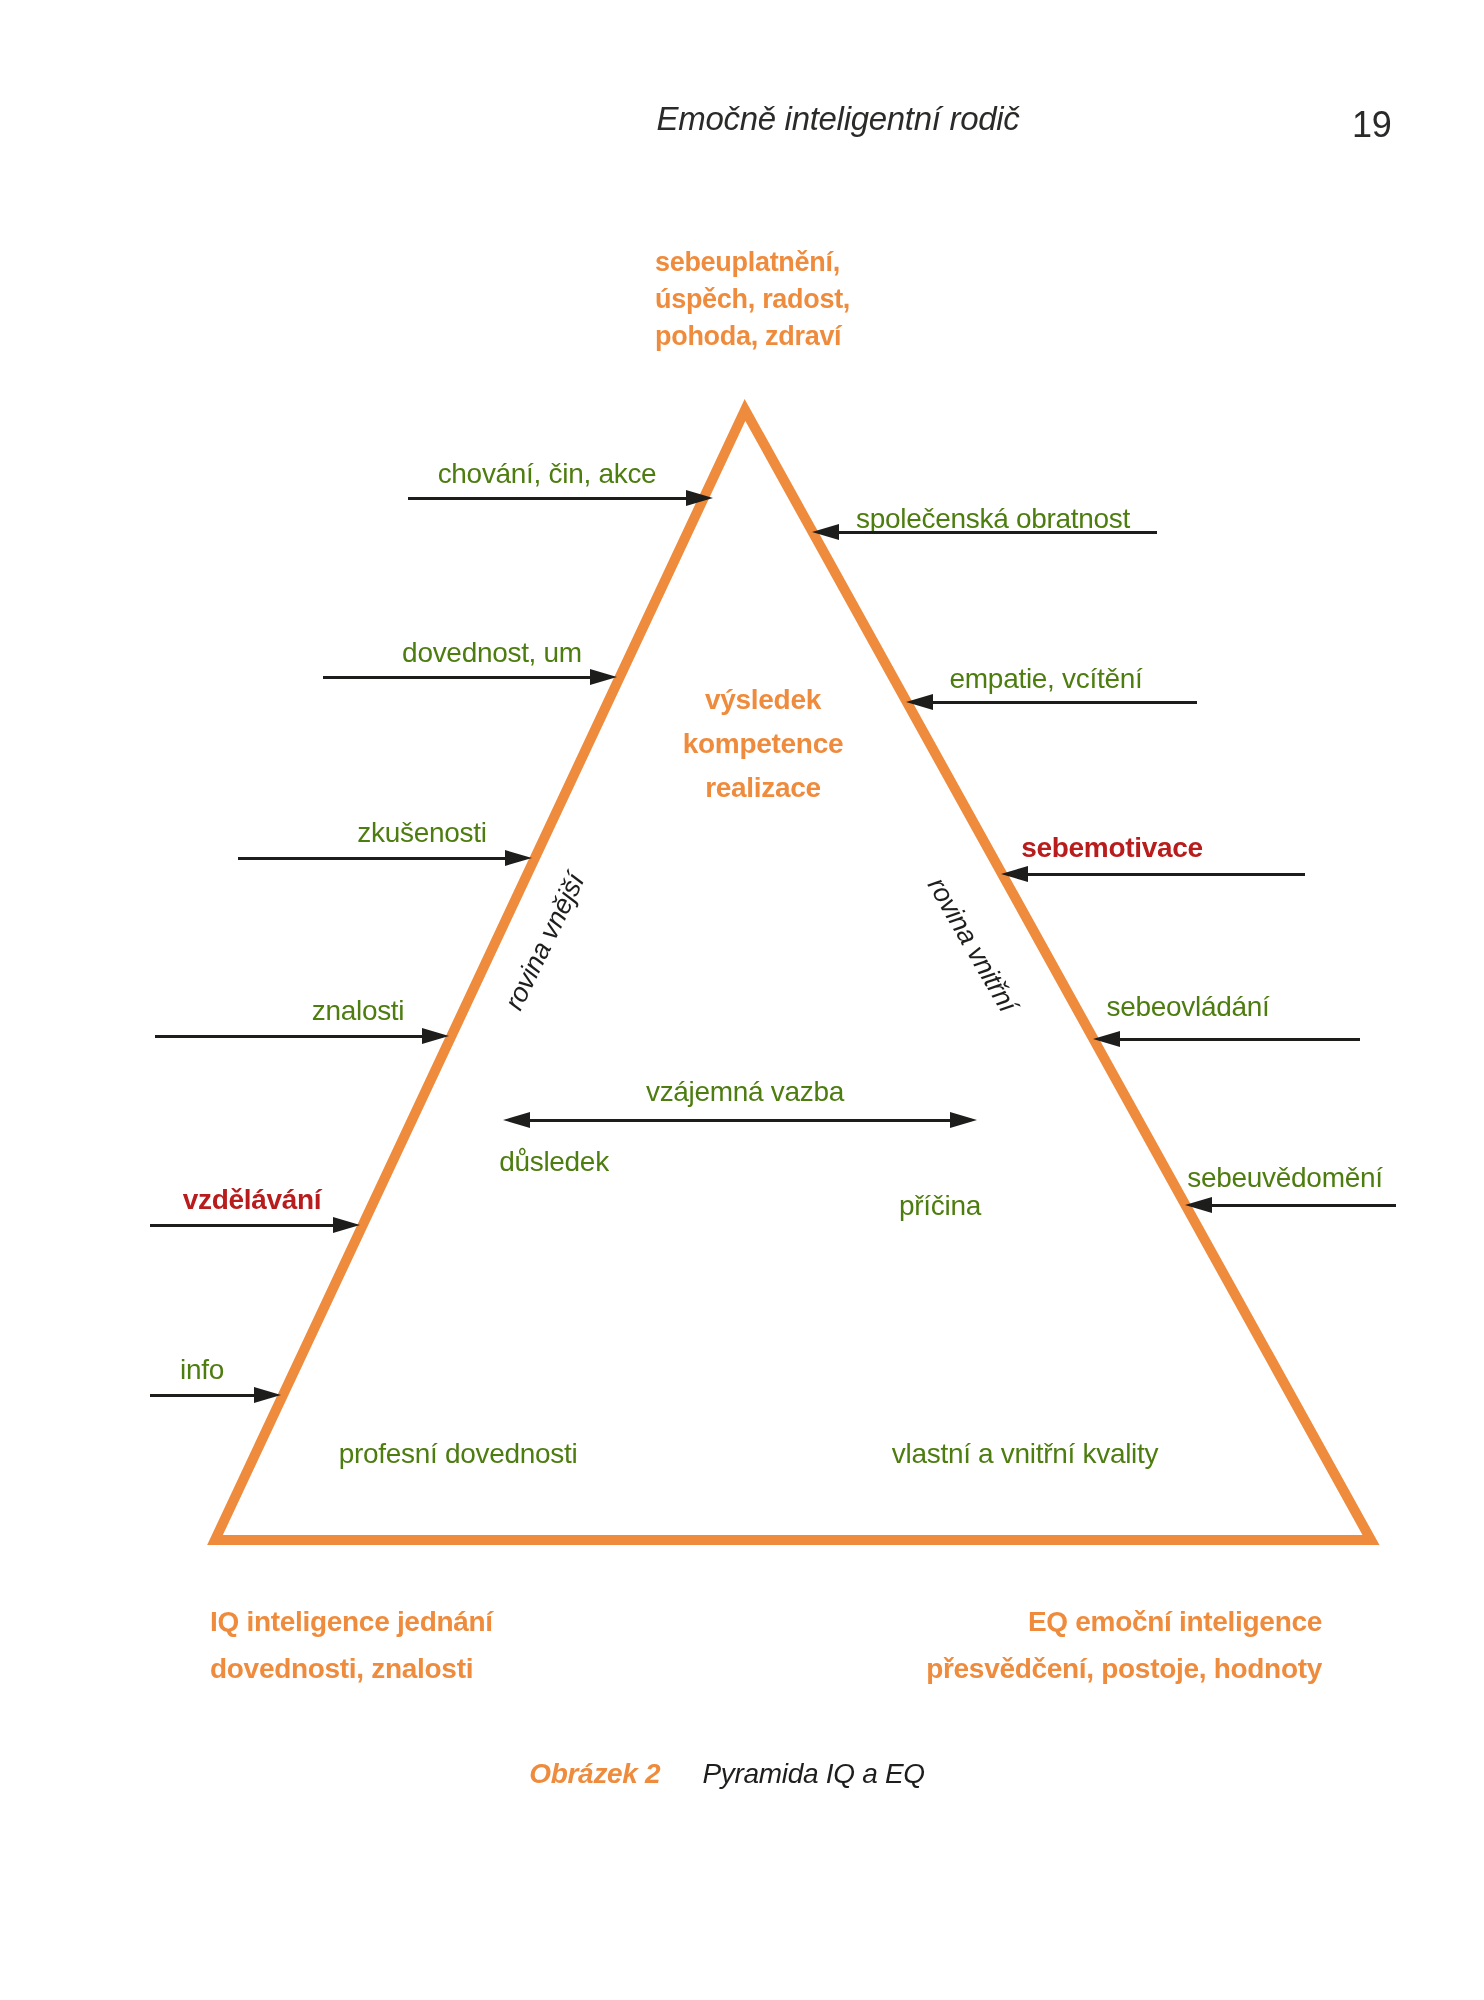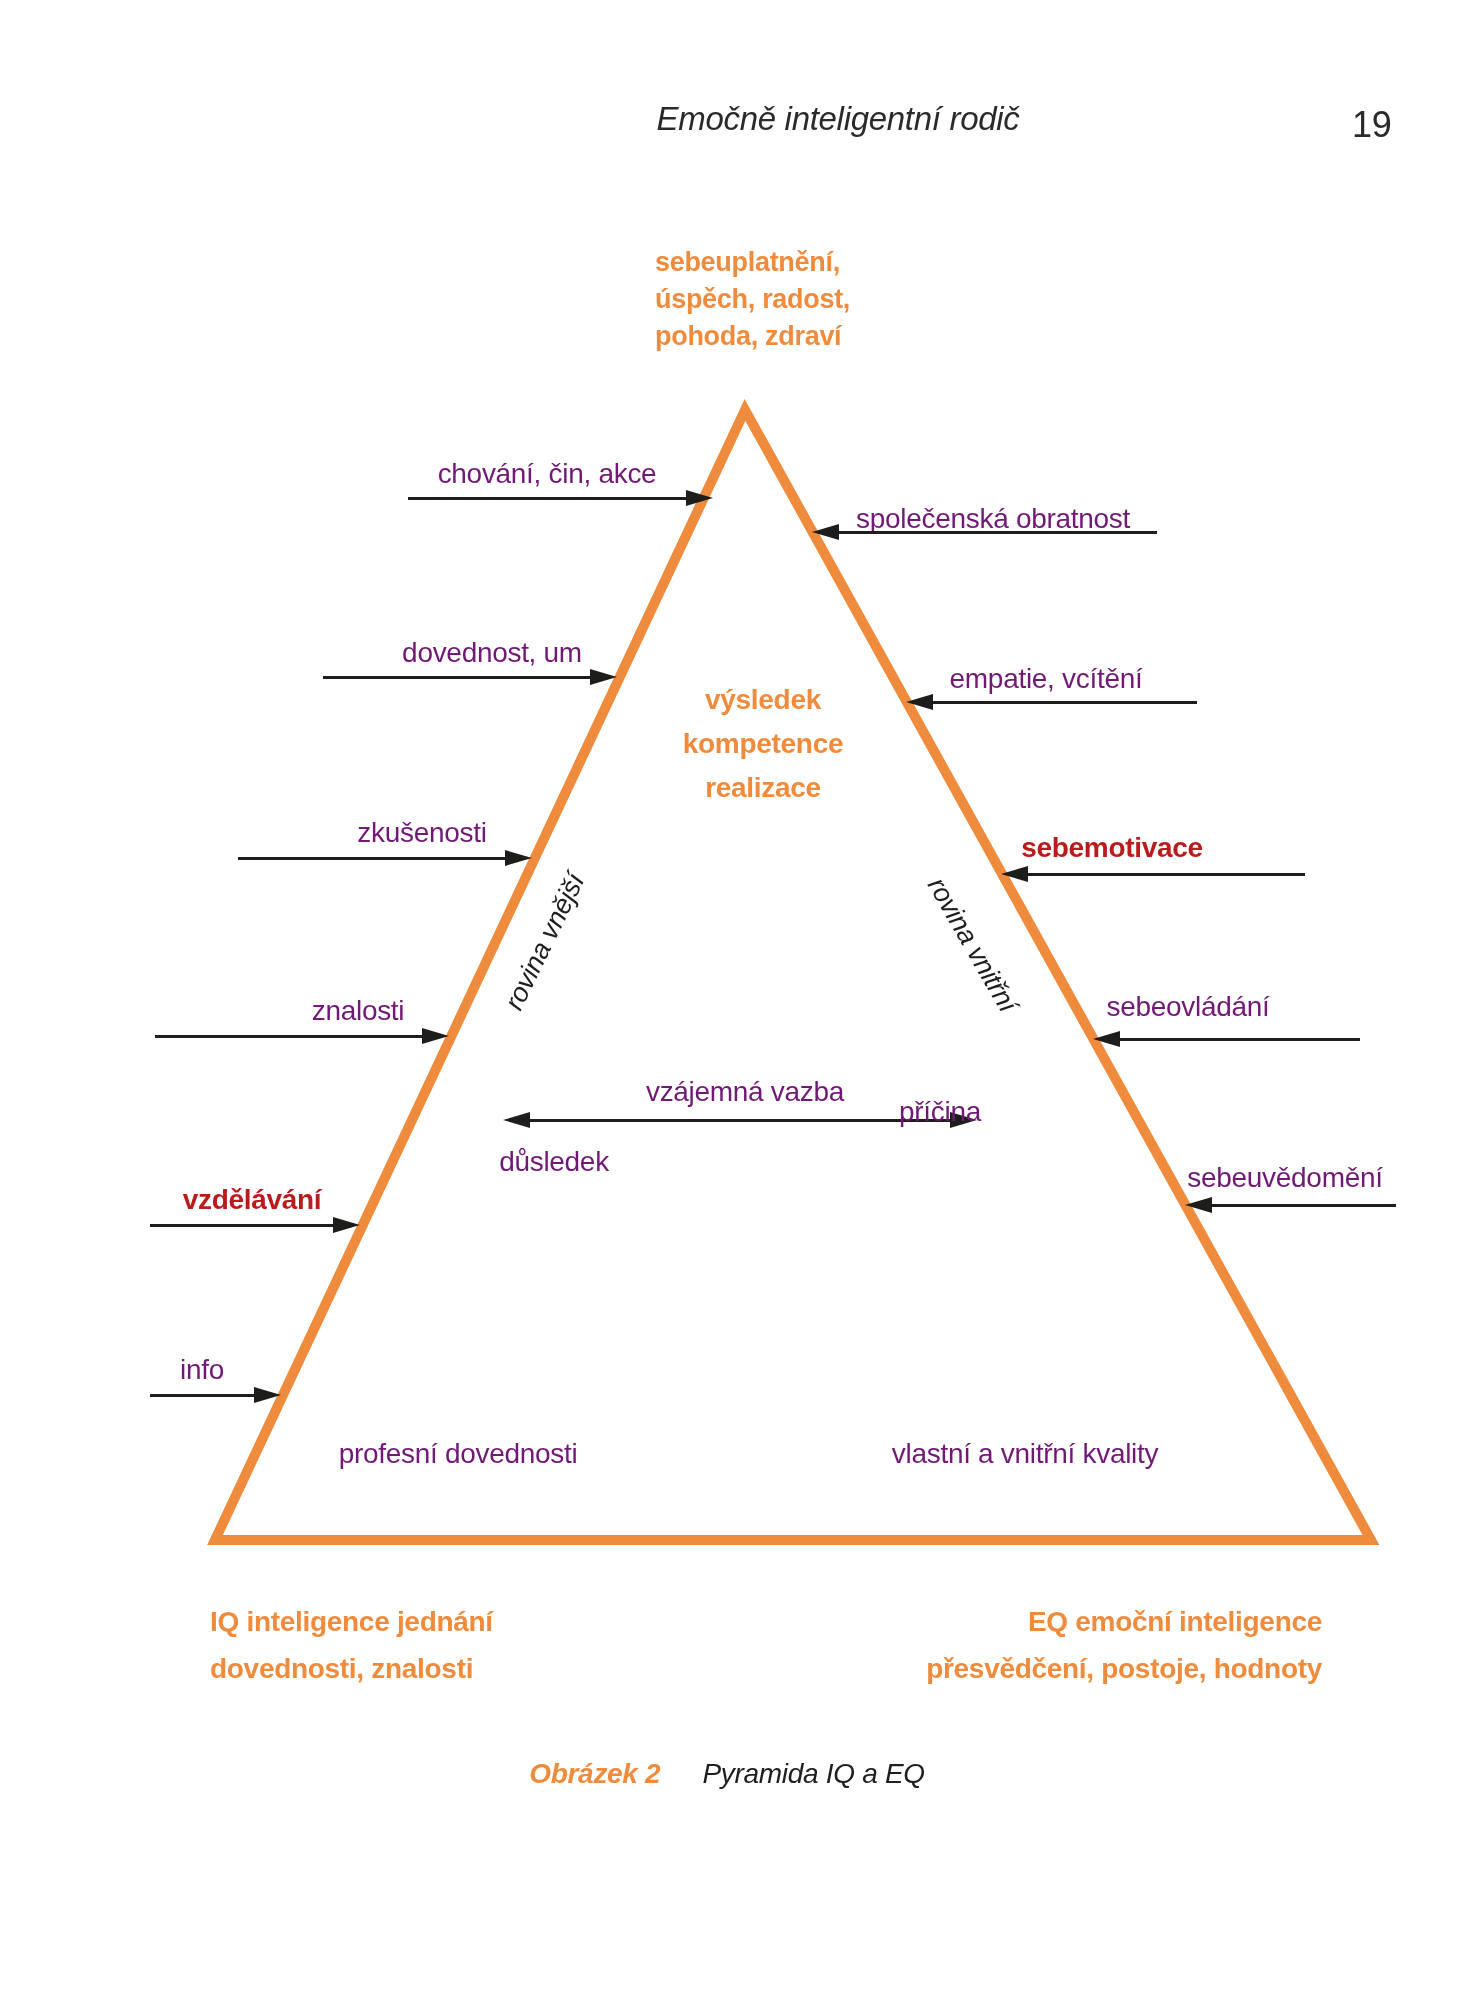--- a/index.html
+++ b/index.html
@@ -3,21 +3,21 @@
 <meta charset="utf-8">
 <style>
   html,body{margin:0;padding:0;background:#fff;}
   .page{
     position:relative;width:1484px;height:1800px;background:#ffffff;
     font-family:"Liberation Sans", sans-serif;color:#1e1e1c;overflow:hidden;
     letter-spacing:-0.3px;
   }
   .tri-svg{position:absolute;left:0;top:0;}
   .lbl{position:absolute;transform:translateX(-50%);white-space:nowrap;
-       font-size:28px;color:#701a75;}
+       font-size:28px;color:#4d7c0f;}
   .lbl-left{position:absolute;white-space:nowrap;font-size:28px;}
   .lbl-right{position:absolute;white-space:nowrap;font-size:28px;text-align:right;}
   .accent{color:#b91c1c;font-weight:bold;}
   .rot{position:absolute;white-space:nowrap;font-size:27px;font-style:italic;color:#1e1e1c;}
   .aline{position:absolute;height:3px;background:#1d1d1b;}
   .ahead-r{position:absolute;width:0;height:0;
            border-top:8px solid transparent;border-bottom:8px solid transparent;
            border-left:27px solid #1d1d1b;}
   .ahead-l{position:absolute;width:0;height:0;
            border-top:8px solid transparent;border-bottom:8px solid transparent;
@@ -104,21 +104,21 @@
 
   <div class="lbl" style="left:1285px;top:1162px;">sebeuvědomění</div>
   <div class="ahead-l" style="left:1185px;top:1197px;"></div>
   <div class="aline" style="left:1206px;top:1204px;width:190px;"></div>
 
   <div class="lbl" style="left:745px;top:1076px;">vzájemná vazba</div>
   <div class="ahead-l" style="left:503px;top:1112px;"></div>
   <div class="aline" style="left:522px;top:1119px;width:434px;"></div>
   <div class="ahead-r" style="left:950px;top:1112px;"></div>
   <div class="lbl" style="left:554px;top:1146px;">důsledek</div>
-  <div class="lbl" style="left:940px;top:1096px;">příčina</div>
+  <div class="lbl" style="left:940px;top:1190px;">příčina</div>
 
   <div class="lbl" style="left:458px;top:1438px;">profesní dovednosti</div>
   <div class="lbl" style="left:1025px;top:1438px;">vlastní a vnitřní kvality</div>
 
   <div class="lbl-left footer-line" style="left:210px;top:1606px;">IQ inteligence jednání</div>
   <div class="lbl-left footer-line" style="left:210px;top:1653px;">dovednosti, znalosti</div>
   <div class="lbl-right footer-line" style="right:162px;top:1606px;">EQ emoční inteligence</div>
   <div class="lbl-right footer-line" style="right:162px;top:1653px;">přesvědčení, postoje, hodnoty</div>
 
   <div class="caption">

